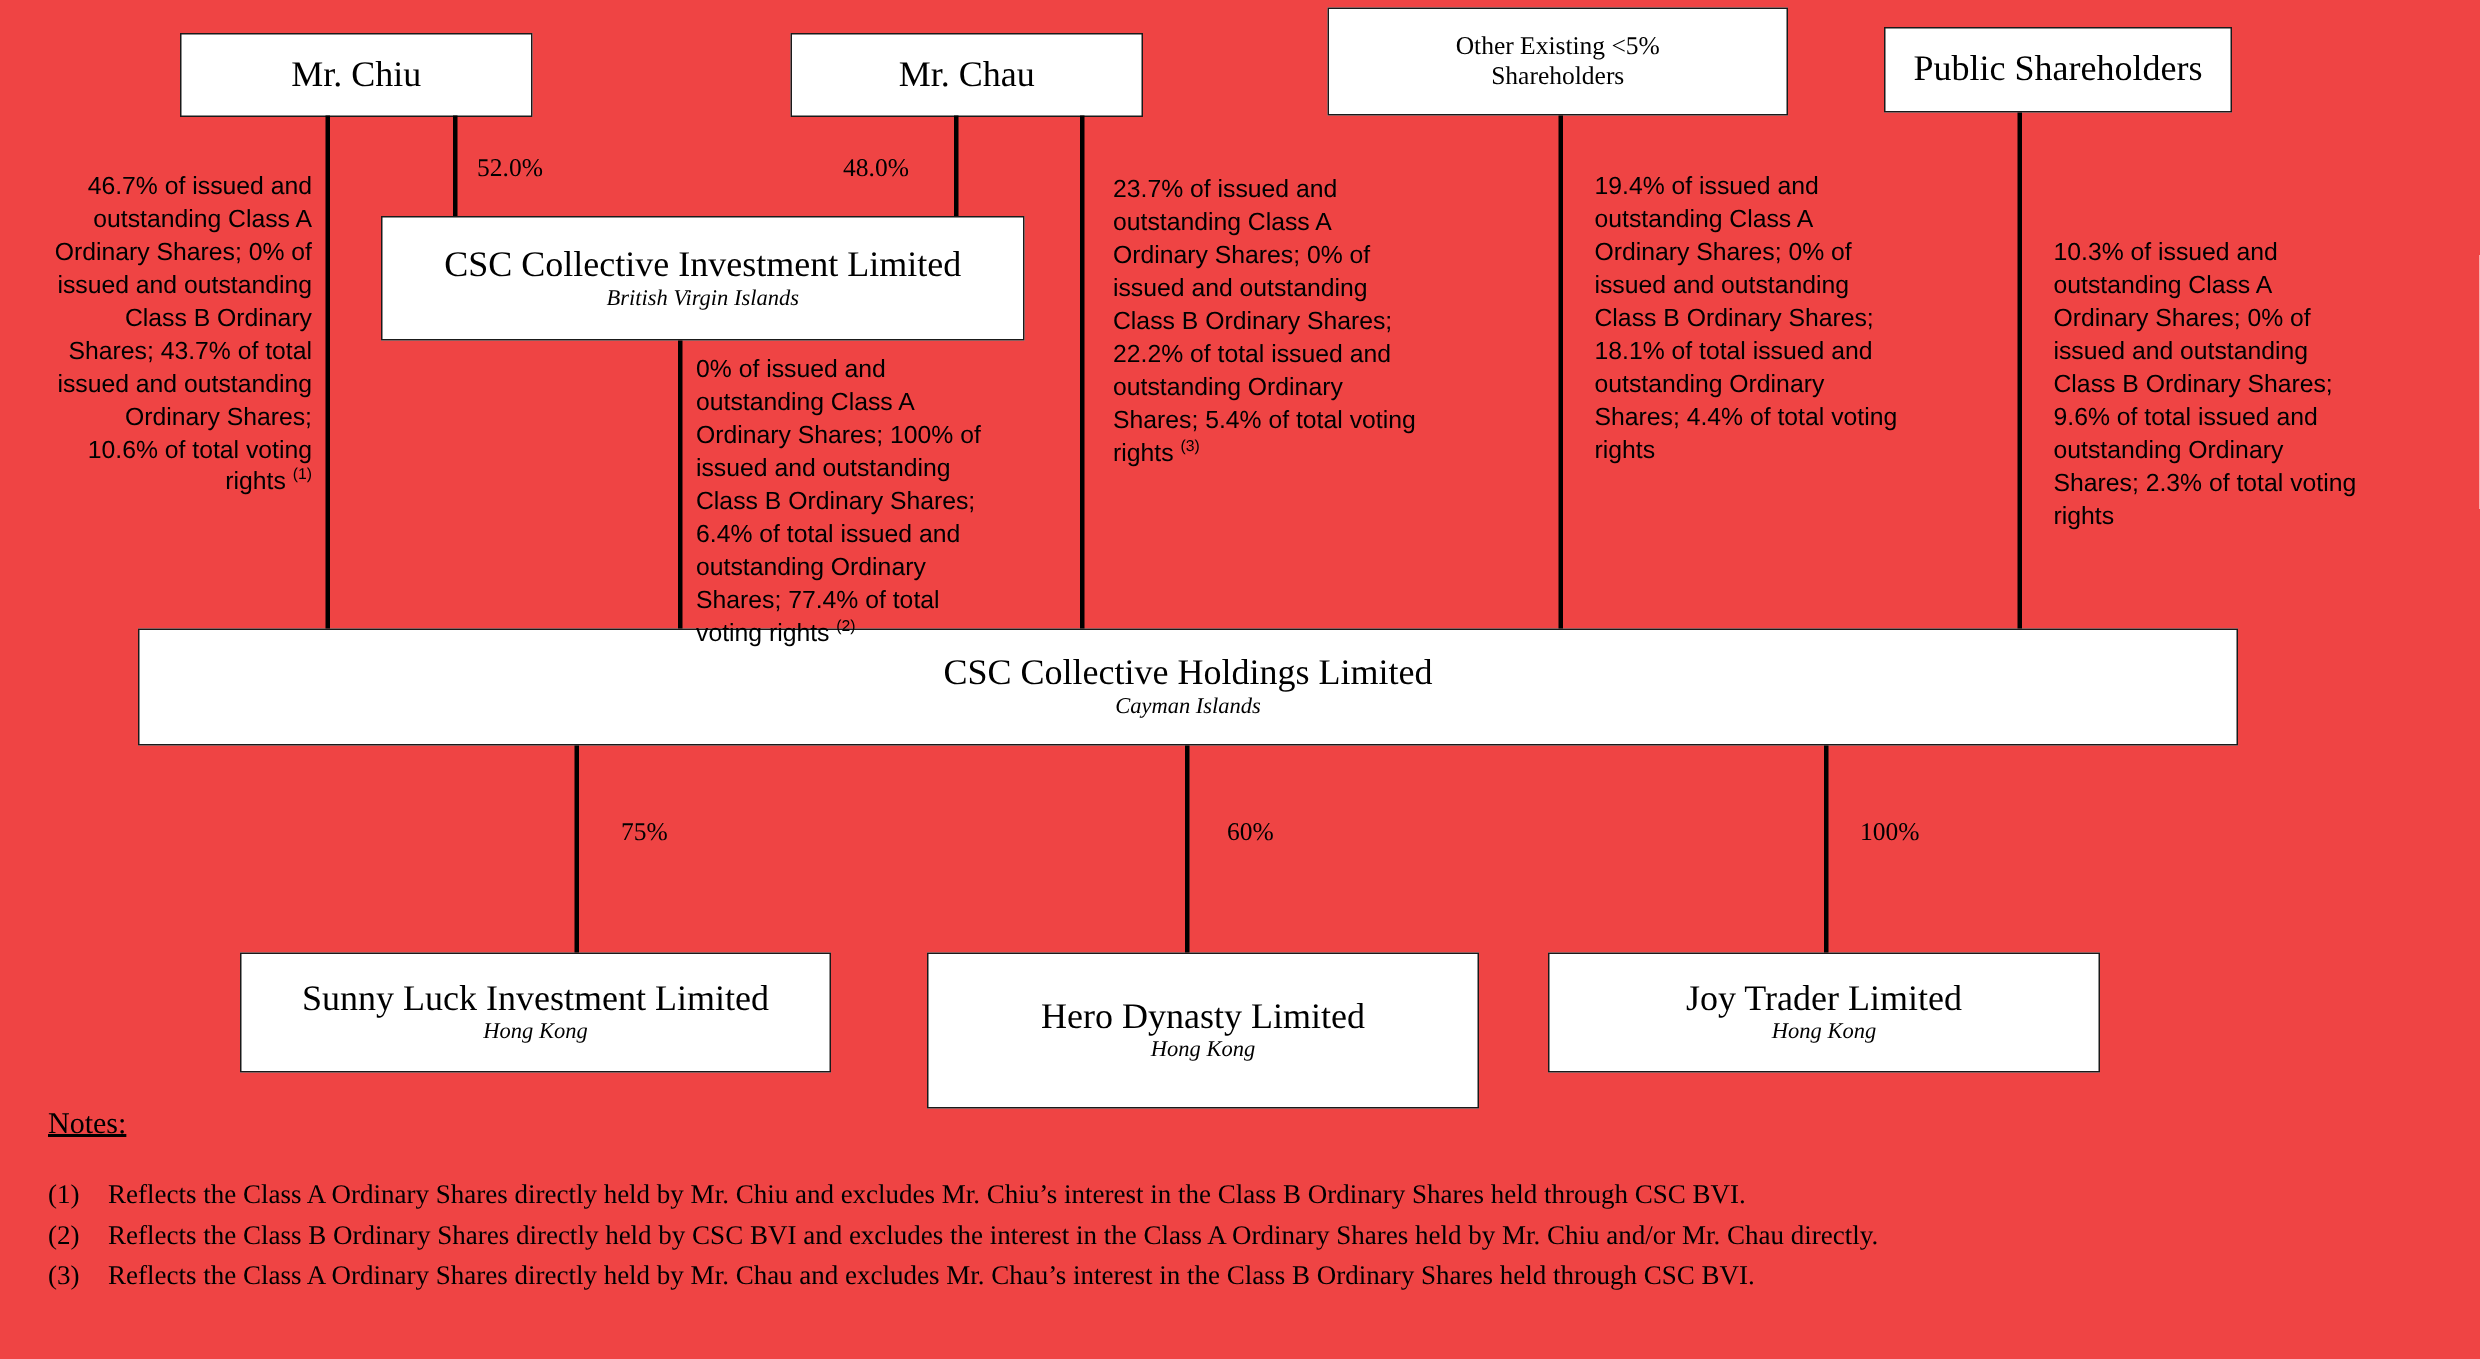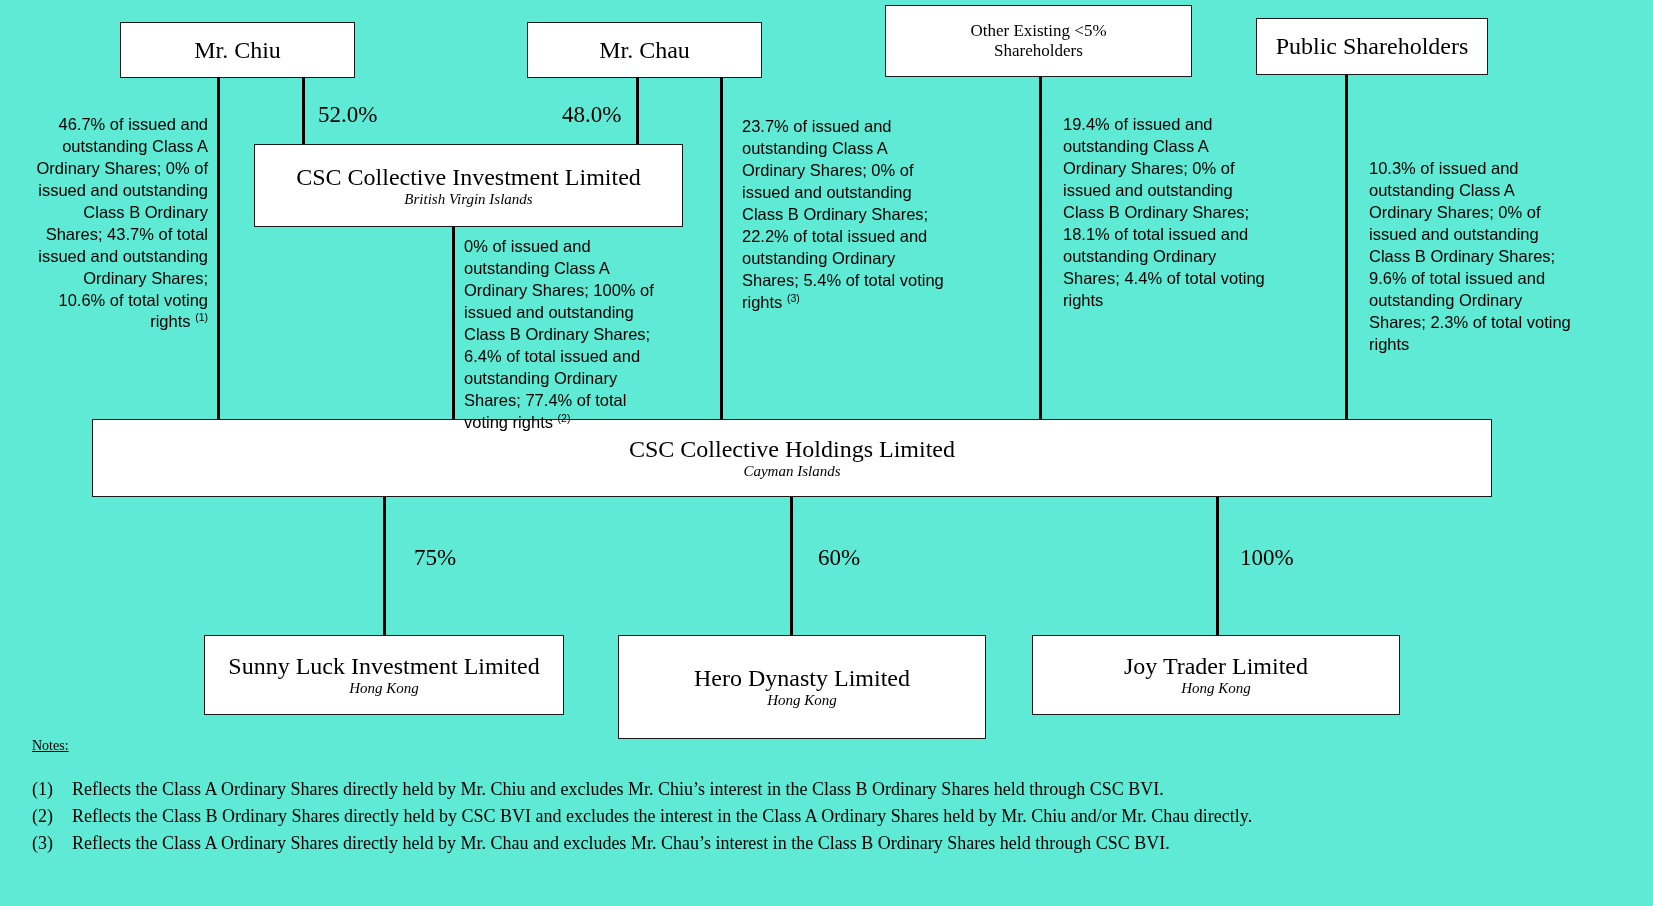--- a/index.html
+++ b/index.html
@@ -5,21 +5,21 @@
 <style>
   html, body {
     margin: 0;
     padding: 0;
     background: #ffffff;
   }
   #canvas {
     position: relative;
     width: 1653px;
     height: 906px;
-    background: #5eead4;
+    background: #ef4444;
     overflow: hidden;
     font-family: "Liberation Serif", serif;
     color: #000000;
   }
 
   
   .box {
     position: absolute;
     box-sizing: border-box;
     border: 1.5px solid #1a1a1a;
@@ -48,21 +48,21 @@
   .vline {
     position: absolute;
     width: 3px;
     background: #000000;
   }
 
   
   .pct {
     position: absolute;
     font-family: "Liberation Serif", serif;
-    font-size: 23px;
+    font-size: 17px;
     white-space: nowrap;
     color: #000;
   }
 
   
   .desc {
     position: absolute;
     font-family: "Liberation Sans", sans-serif;
     font-size: 16.5px;
     line-height: 1.33;
@@ -78,21 +78,21 @@
 
   
   #notes-wrap {
     position: absolute;
     left: 32px;
     top: 738px;
     width: 1580px;
     font-family: "Liberation Serif", serif;
   }
   #notes-title {
-    font-size: 14px;
+    font-size: 20px;
     text-decoration: underline;
     margin-bottom: 22px;
   }
   .note-row {
     display: flex;
     font-size: 18px;
     line-height: 1.5;
   }
   .note-num {
     width: 40px;
@@ -125,21 +125,21 @@
   <div class="box" style="left:254px; top:144px; width:429px; height:83px;">
     <div class="bname">CSC Collective Investment Limited</div>
     <div class="bjuris">British Virgin Islands</div>
   </div>
 
   <div class="box" style="left:92px; top:419px; width:1400px; height:78px;">
     <div class="bname">CSC Collective Holdings Limited</div>
     <div class="bjuris">Cayman Islands</div>
   </div>
 
-  <div class="box" style="left:160px; top:635px; width:360px; height:80px;margin-left:44px;">
+  <div class="box" style="left:160px; top:635px; width:394px; height:80px;">
     <div class="bname">Sunny Luck Investment Limited</div>
     <div class="bjuris">Hong Kong</div>
   </div>
 
   <div class="box" style="left:618px; top:635px; width:368px; height:104px;">
     <div class="bname">Hero Dynasty Limited</div>
     <div class="bjuris">Hong Kong</div>
   </div>
 
   <div class="box" style="left:1032px; top:635px; width:368px; height:80px;text-align:center;">

